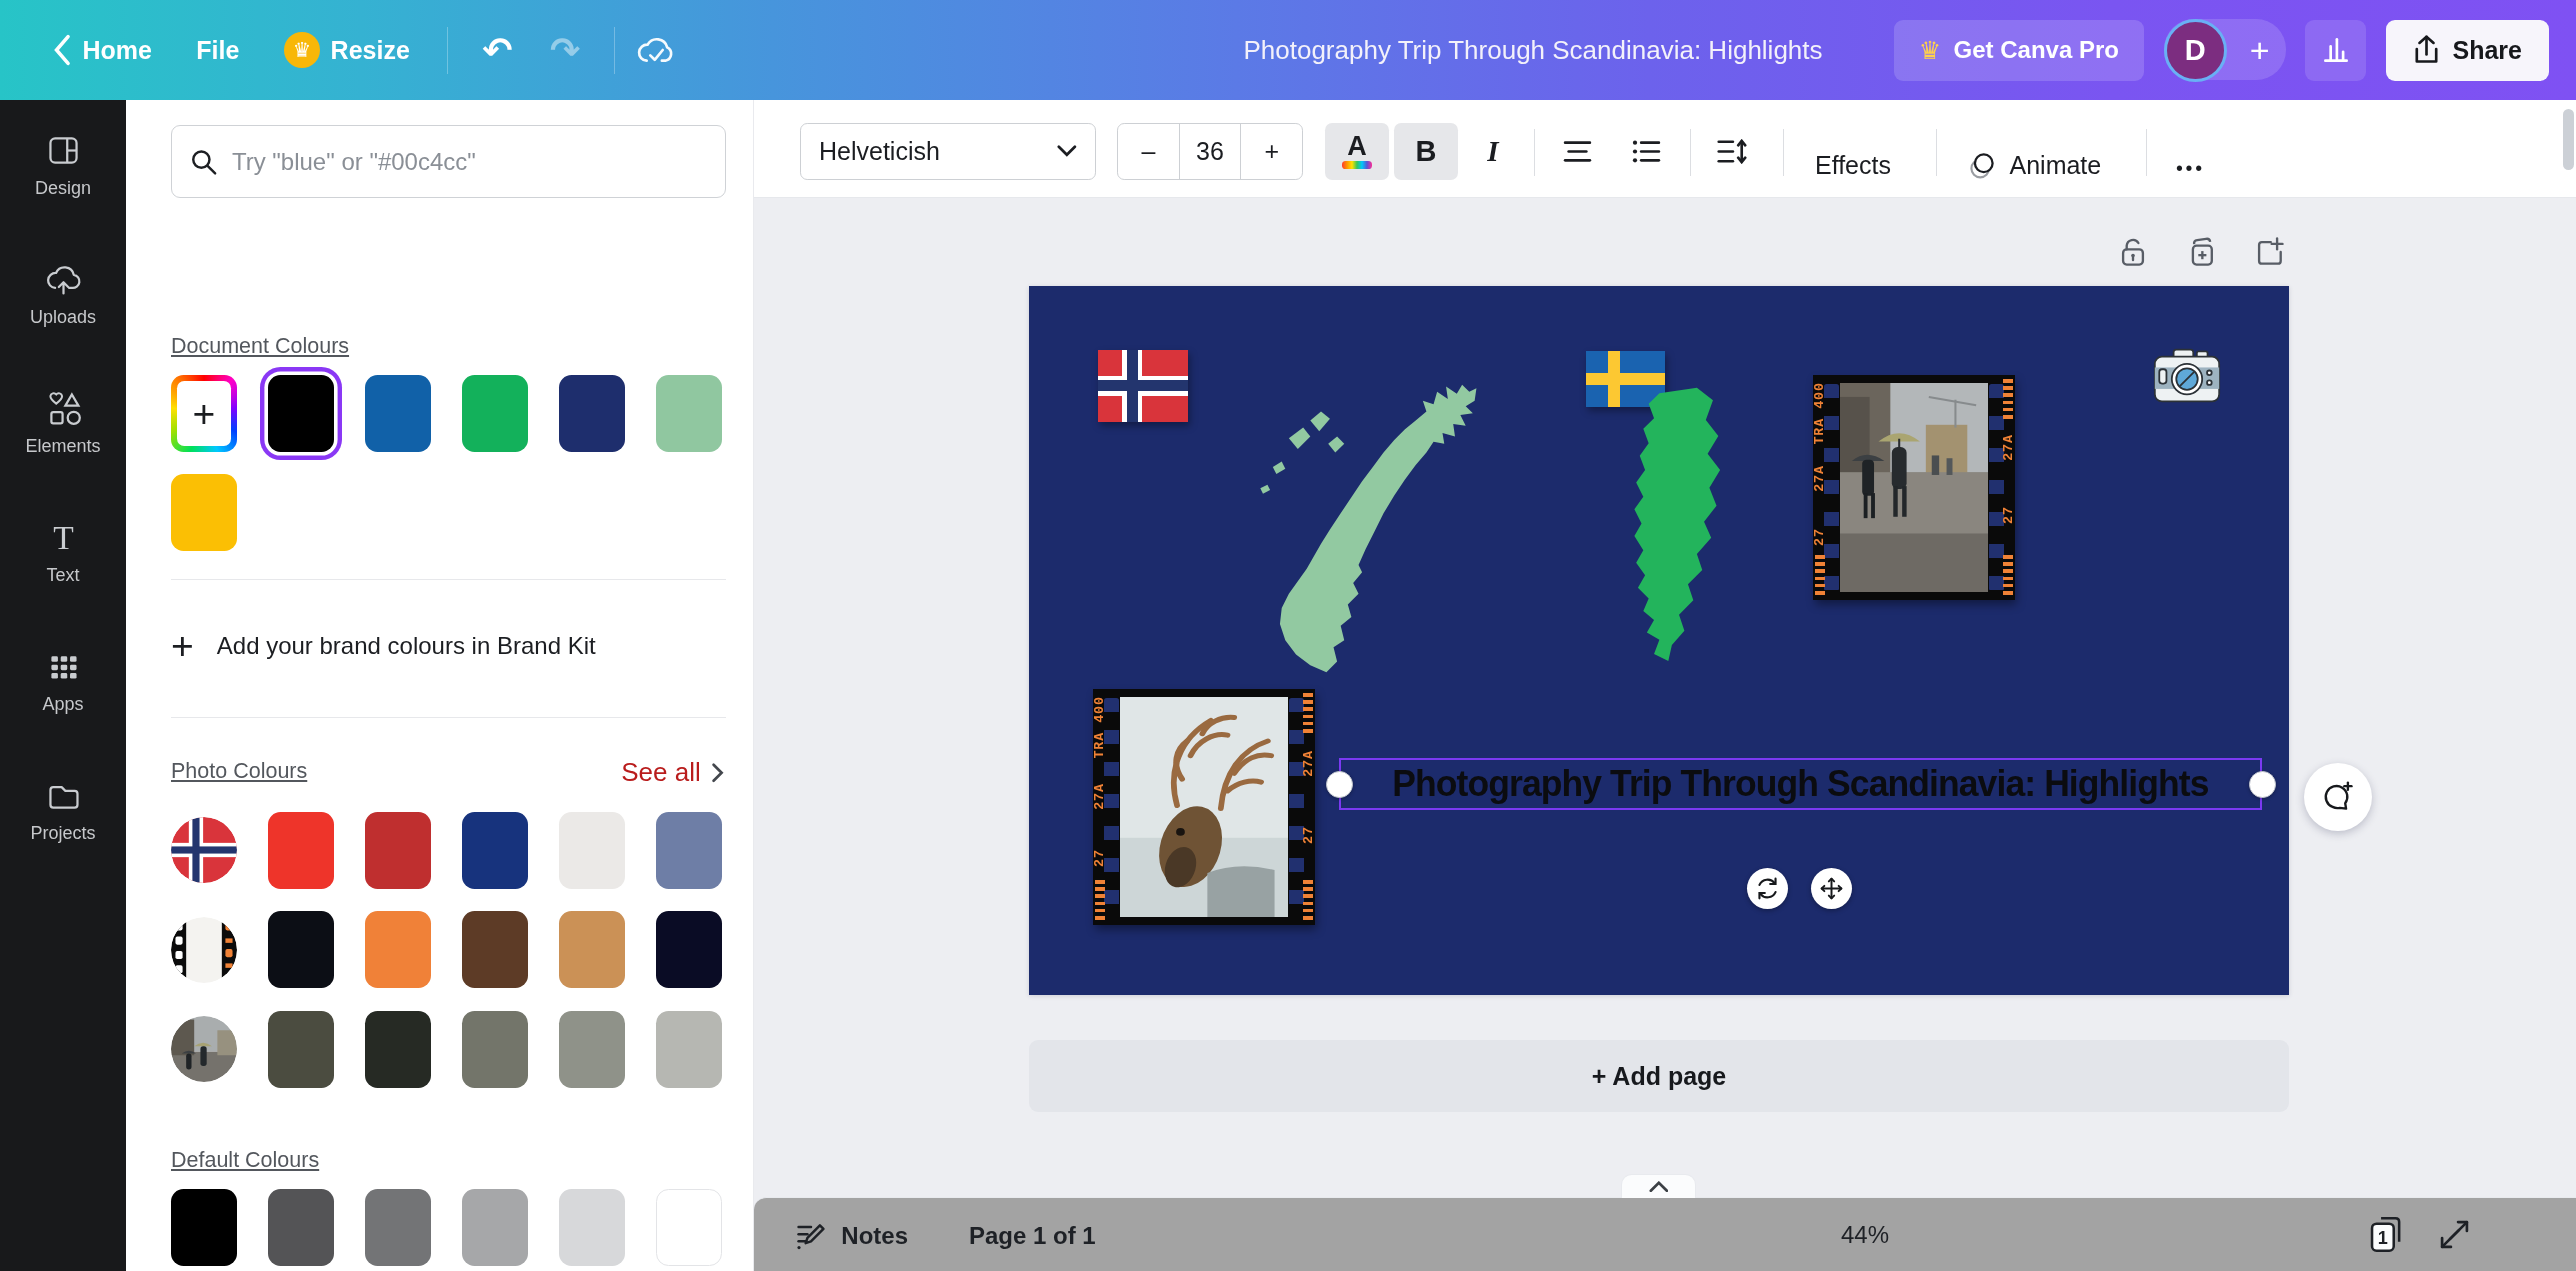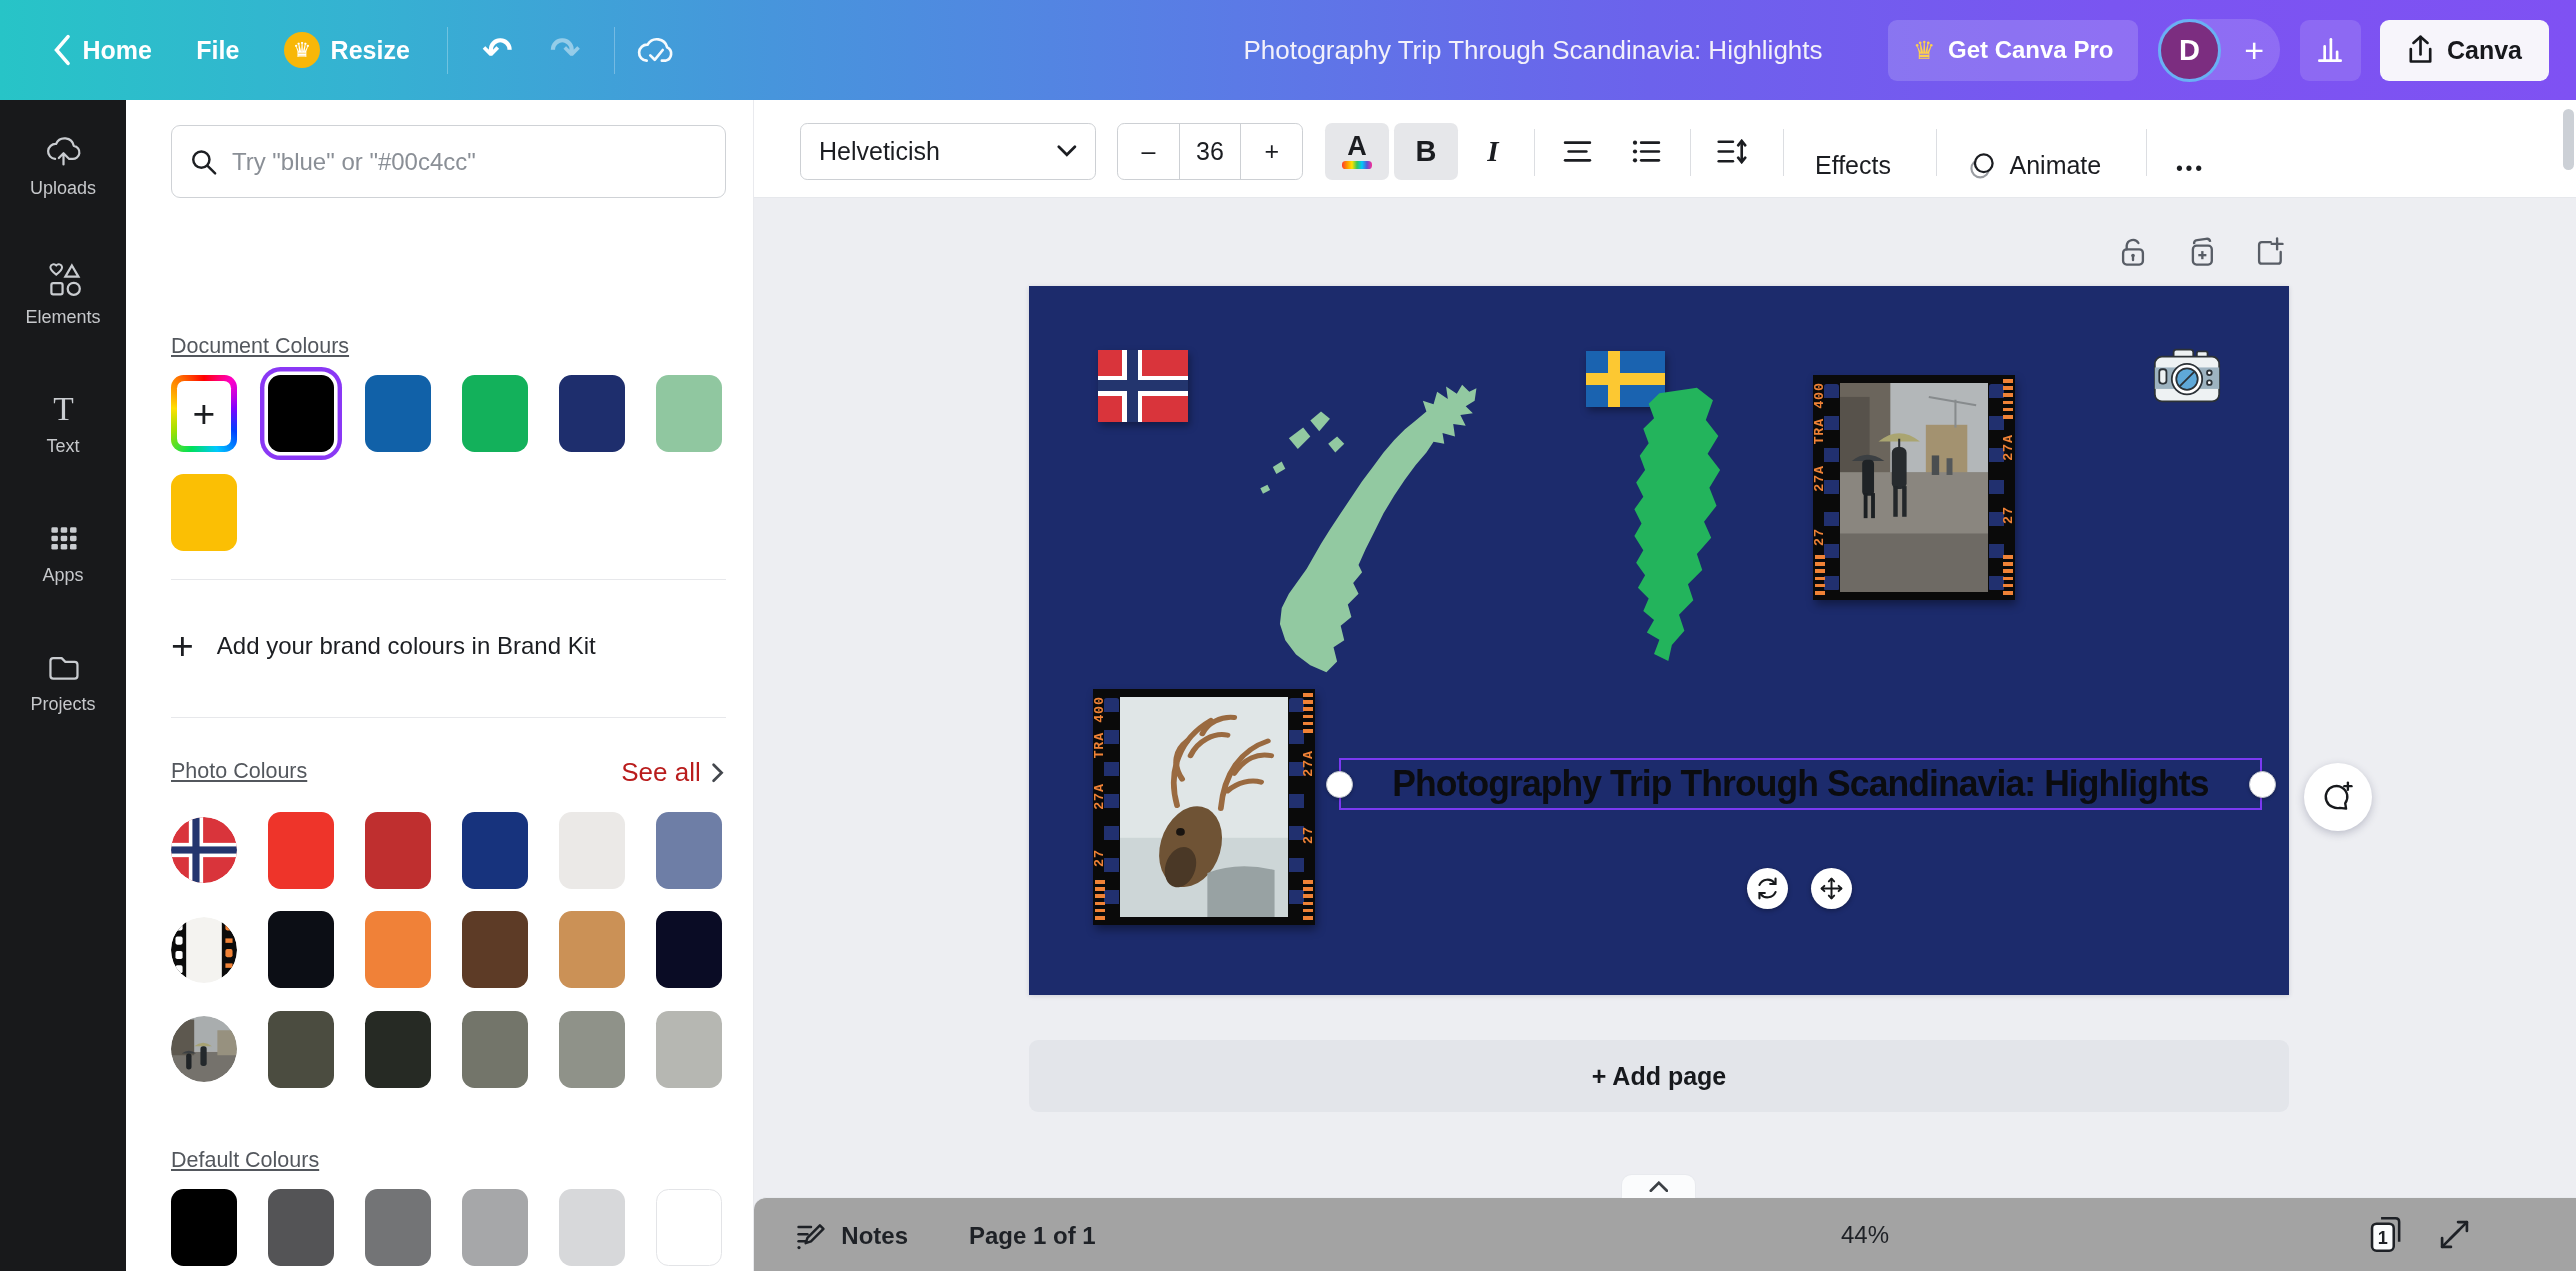--- a/index.html
+++ b/index.html
@@ -211,26 +211,36 @@
           </svg>
       </button>
       <button class="share-btn">
         <svg width="27" height="30" viewBox="0 0 30 34">
             <g stroke="#17181c" stroke-width="3" fill="none" stroke-linecap="round" stroke-linejoin="round">
               <path d="M15 2 v20"></path>
               <path d="M7 9 L15 2 L23 9"></path>
               <path d="M4 16 v14 h22 v-14"></path>
             </g>
           </svg>
-        <span>Canva</span>
+        <span>Share</span>
       </button>
     </div>
   </header>
 
   <nav id="iconbar">
+    <div class="rail-item">
+      <svg width="41" height="41" viewBox="0 0 44 44">
+          <g stroke="#c9ccd0" stroke-width="2.4" fill="none">
+            <rect x="8" y="9" width="28" height="26" rx="5"></rect>
+            <line x1="26" y1="9" x2="26" y2="35"></line>
+            <line x1="26" y1="22" x2="36" y2="22"></line>
+          </g>
+        </svg>
+      <span>Design</span>
+    </div>
     <div class="rail-item">
       <svg width="41" height="41" viewBox="0 0 44 44">
           <g stroke="#c9ccd0" stroke-width="2.4" fill="none" stroke-linecap="round" stroke-linejoin="round">
             <path d="M13 31 a8 8 0 0 1 1-16 a10 10 0 0 1 19 2 a7 7 0 0 1-2 14 h-3"></path>
             <path d="M22 37 v-12 m-5 5 l5-5 l5 5"></path>
           </g>
         </svg>
       <span>Uploads</span>
     </div>
     <div class="rail-item">

